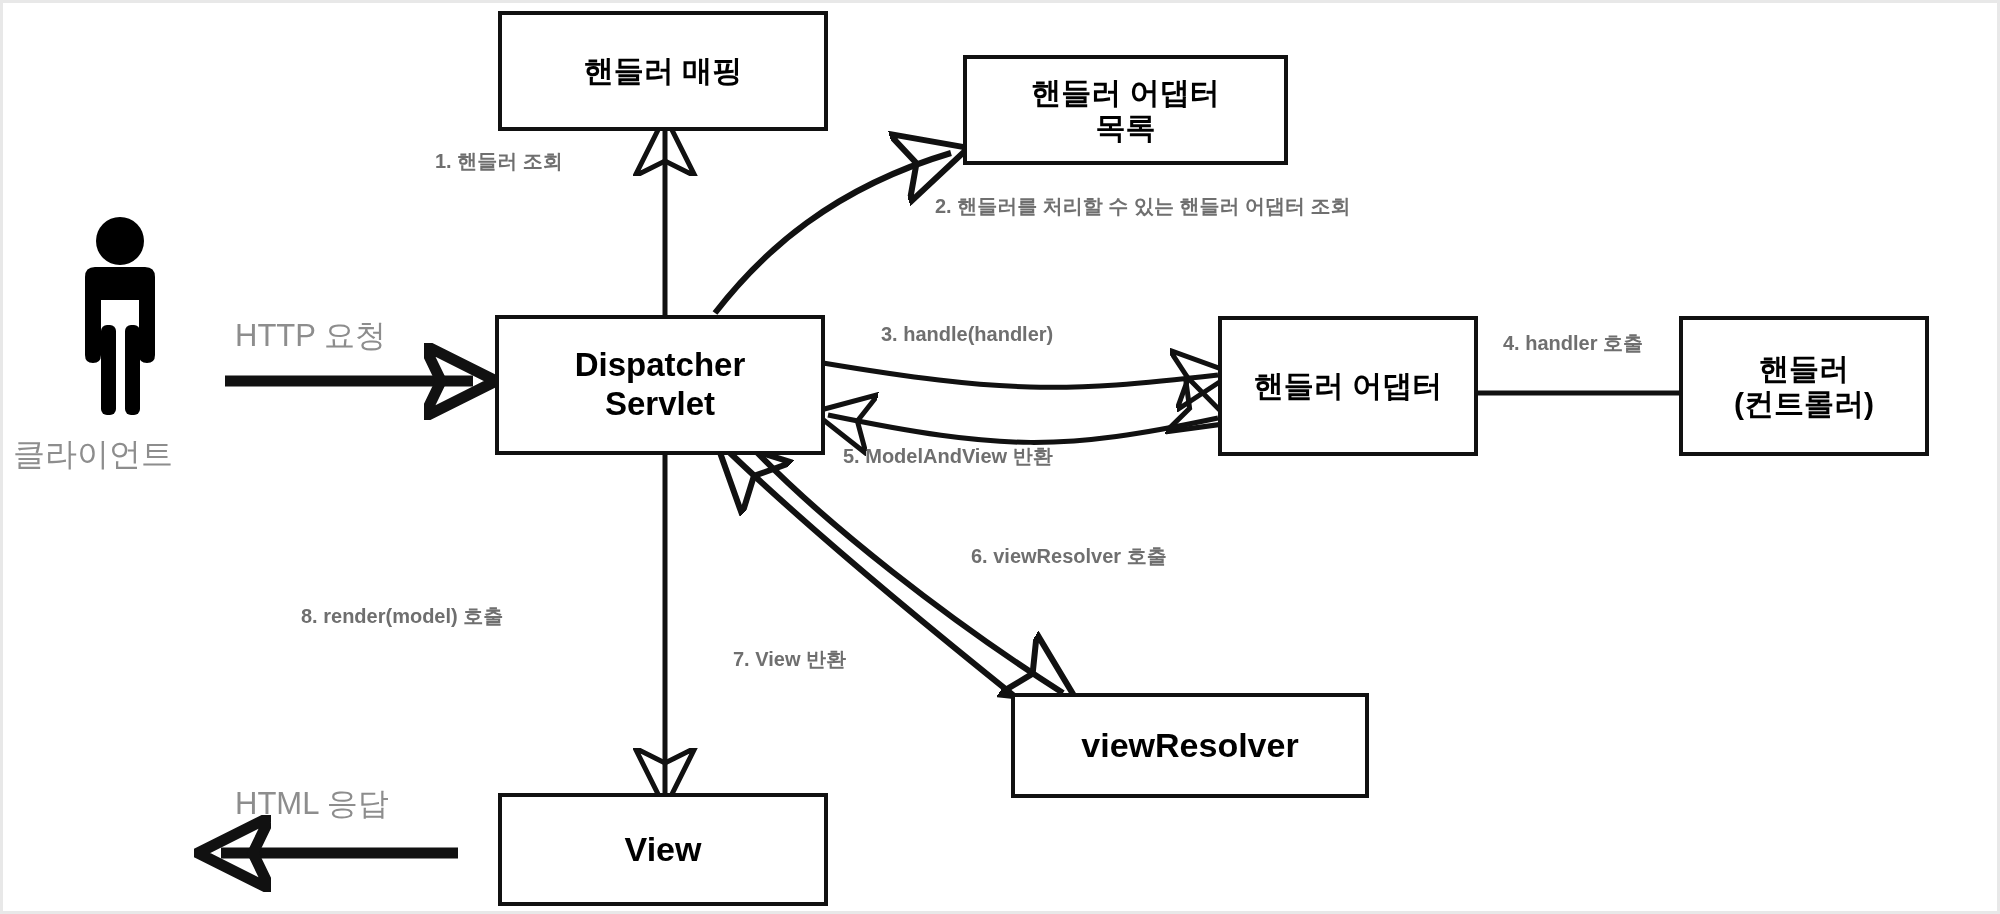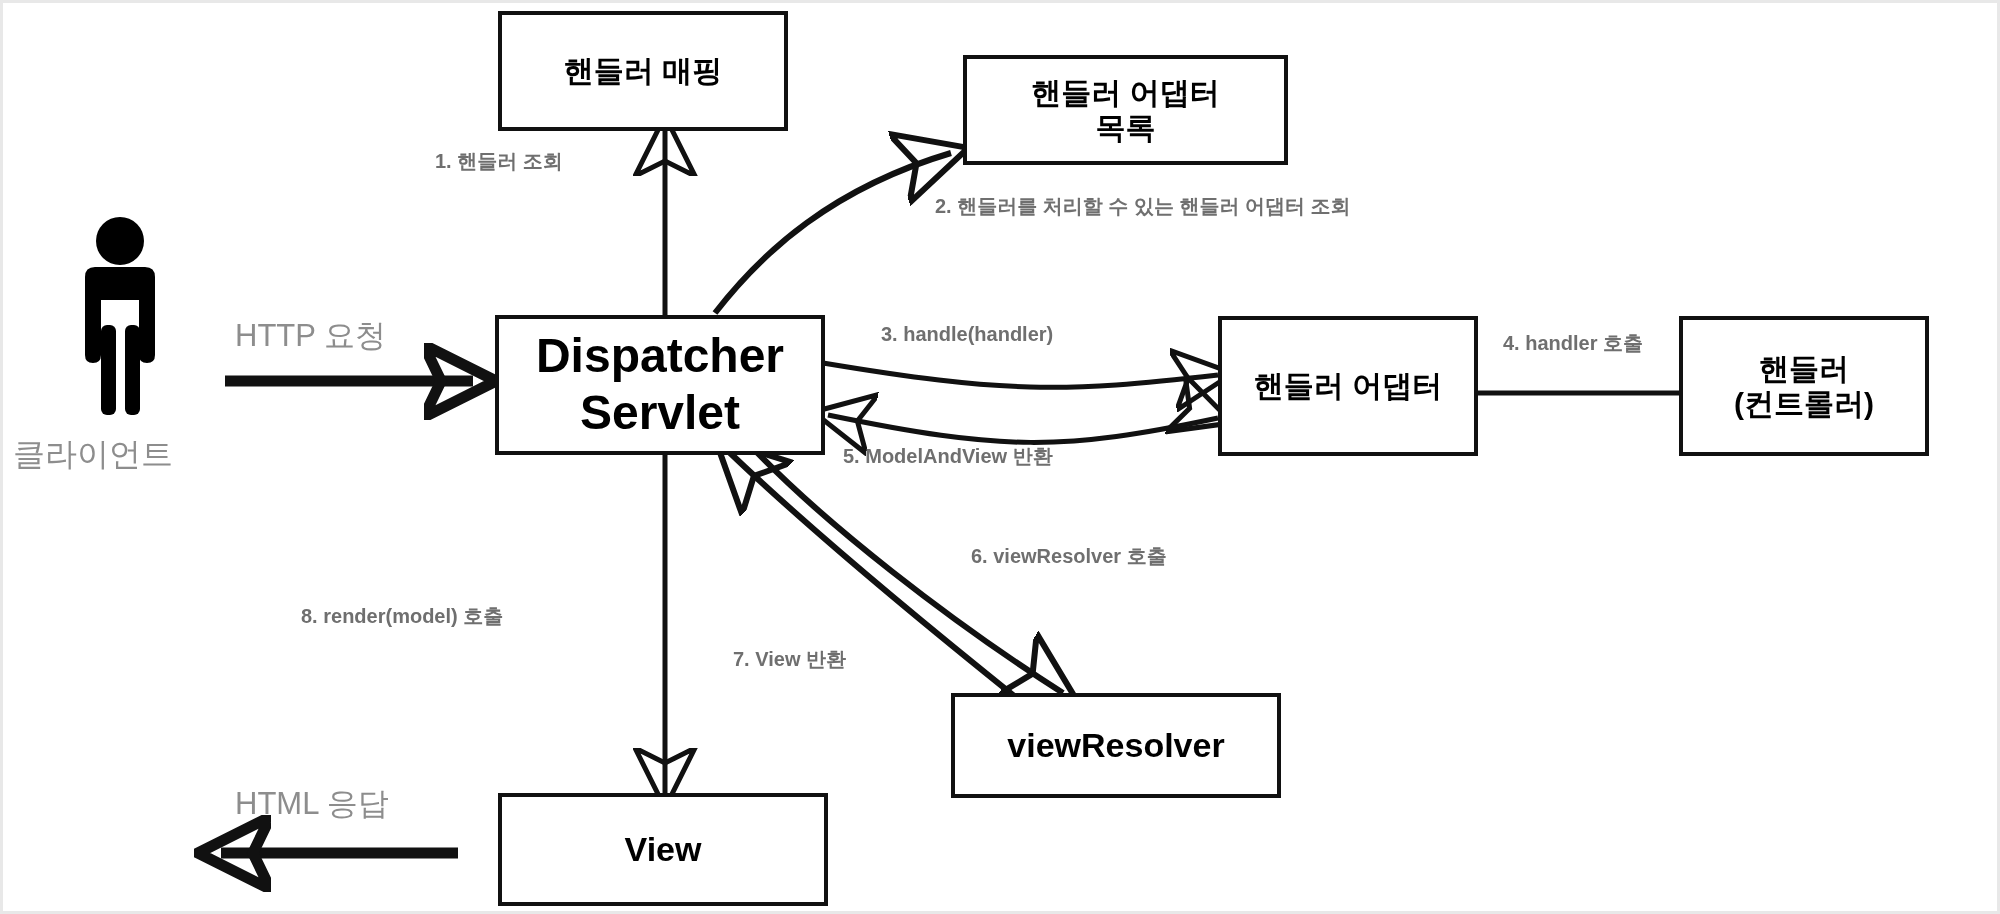--- a/index.html
+++ b/index.html
@@ -29,21 +29,21 @@
     justify-content: center;
     text-align: center;
     font-weight: 700;
     color: #000000;
     line-height: 1.18;
     white-space: pre-line;
     z-index: 4;
   }
   .node.k  { font-size: 30px; }
   .node.en { font-size: 34px; }
-  .node.big{ font-size: 48px; }
+  .node.big{ font-size: 33px; }
 
   
   .caption {
     position: absolute;
     color: #6f6f6f;
     font-weight: 700;
     font-size: 20px;
     white-space: nowrap;
     z-index: 6;
   }
@@ -124,34 +124,34 @@
   </svg>
 
   <svg id="client" viewBox="0 0 115 200">
     <circle cx="57" cy="26" r="24" fill="#000000"></circle>
     <path d="M22,62 q0,-10 10,-10 h50 q10,0 10,10 v78 q0,8 -8,8 q-8,0 -8,-8 v-55 h-38 v55 q0,8 -8,8 q-8,0 -8,-8 Z" fill="#000000"></path>
     <rect x="38" y="110" width="15" height="90" rx="6" fill="#000000"></rect>
     <rect x="62" y="110" width="15" height="90" rx="6" fill="#000000"></rect>
   </svg>
   <div id="client-label">클라이언트</div>
 
-  <div class="node k" style="left:495px; top:8px; width:290px; height:120px;">핸들러 매핑</div>
+  <div class="node k" style="left:495px; top:8px; width:330px; height:120px;">핸들러 매핑</div>
 
   <div class="node k" style="left:960px; top:52px; width:325px; height:110px;">핸들러 어댑터
 목록</div>
 
   <div class="node big" style="left:492px; top:312px; width:330px; height:140px;">Dispatcher
 Servlet</div>
 
   <div class="node k" style="left:1215px; top:313px; width:260px; height:140px;">핸들러 어댑터</div>
 
   <div class="node k" style="left:1676px; top:313px; width:250px; height:140px;">핸들러
 (컨트롤러)</div>
 
-  <div class="node en" style="left:948px; top:690px; width:330px; height:105px;text-align:right;">viewResolver</div>
+  <div class="node en" style="left:1008px; top:690px; width:358px; height:105px;text-align:right;">viewResolver</div>
 
   <div class="node en" style="left:495px; top:790px; width:330px; height:113px;">View</div>
 
   <div class="caption light" style="left:232px; top:312px;">HTTP 요청</div>
 
   <div class="caption light" style="left:232px; top:780px;">HTML 응답</div>
 
   <div class="caption" style="left:432px; top:145px;">1. 핸들러 조회</div>
 
   <div class="caption" style="left:932px; top:190px;">2. 핸들러를 처리할 수 있는 핸들러 어댑터 조회</div>

